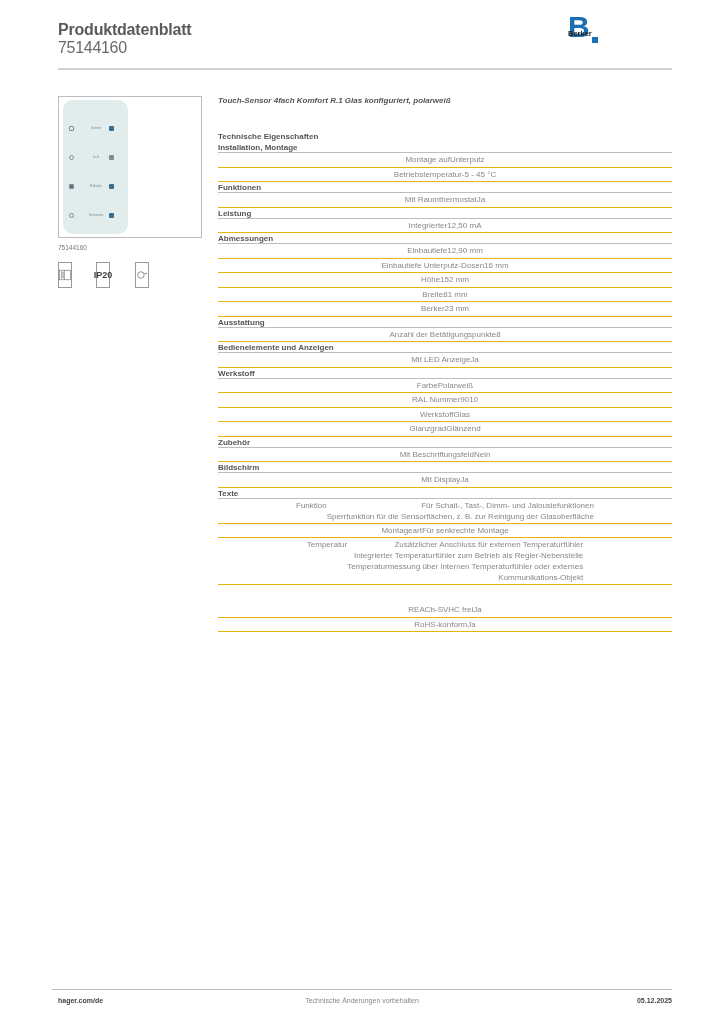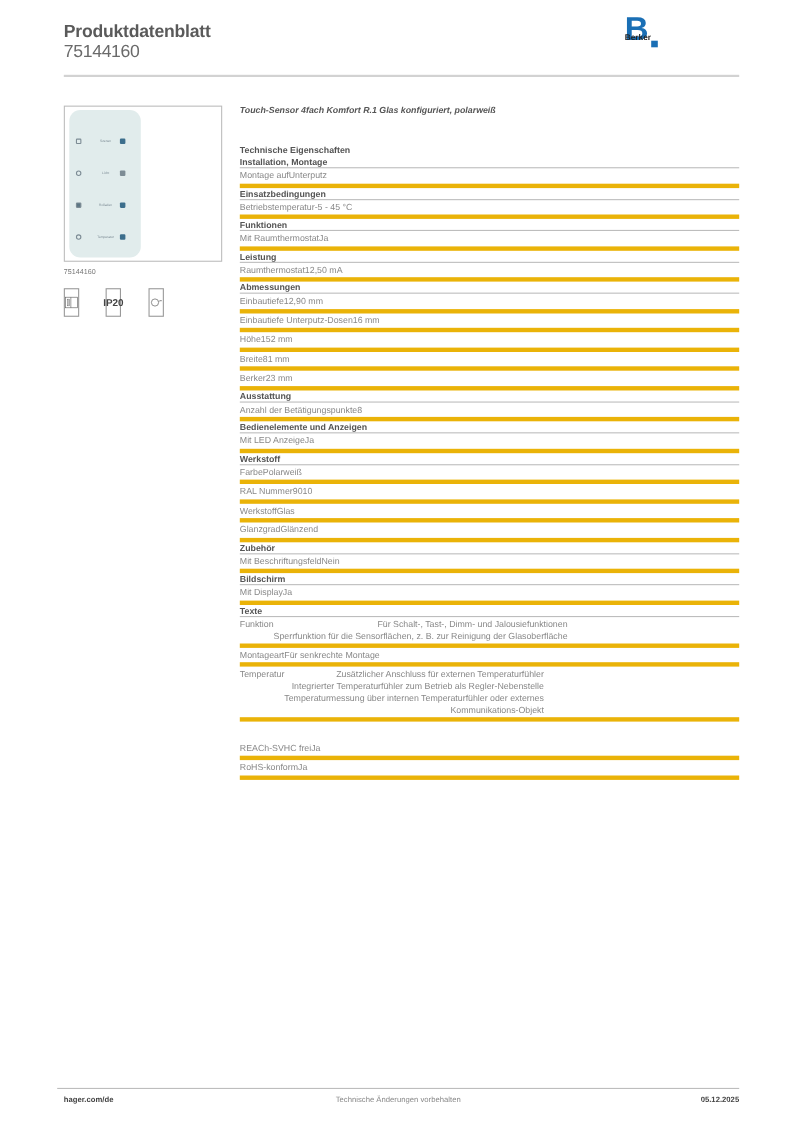--- a/index.html
+++ b/index.html
@@ -32,21 +32,21 @@
     .badge.b3 { left: 77px; }
     .badge-ip { font-size: 9px; font-weight: bold; color: #444; }
 
     .content { position: absolute; left: 218px; top: 96px; width: 454px; }
     .product-name { font-size: 8px; font-weight: bold; color: #555; height: 10px; line-height: 10px; font-style: italic; }
     .section-heading { margin-top: 26px; font-size: 8px; font-weight: bold; color: #555; height: 10px; line-height: 10px; }
 
     .group { }
     .group:first-of-type { margin-top: 13px; }
     .group-title { font-size: 8px; font-weight: bold; color: #555; height: 11px; line-height: 11px; border-bottom: 1px solid #bdbdbd; }
-    .row { display: flex; justify-content: flex-start; font-size: 8px; color: #888; border-bottom: 4px solid #eab308; line-height: 13.5px; min-height: 14.5px; }
+    .row { display: flex; justify-content: center; font-size: 8px; color: #888; border-bottom: 1px solid #eab308; line-height: 13.5px; min-height: 14.5px; }
     .row .val { text-align: right; }
     .row.multi .val { line-height: 11px; padding-top: 1px; padding-bottom: 1px; }
     .row.multi .lbl { line-height: 13px; }
 
     .footer-rule { position: absolute; left: 52px; top: 989px; width: 620px; height: 1px; background: #bdbdbd; }
     .footer-left { position: absolute; left: 58px; top: 997px; font-size: 7px; font-weight: bold; color: #444; }
     .footer-center { position: absolute; left: 0; width: 724px; top: 997px; font-size: 7px; color: #888; text-align: center; }
     .footer-right { position: absolute; right: 52px; top: 997px; font-size: 7px; font-weight: bold; color: #444; }
   </style>
 </head>
@@ -114,39 +114,38 @@
 
   <div class="group">
     <div class="group-title">Installation, Montage</div>
     <div class="row">
         <span class="lbl">Montage auf</span>
         <span class="val">Unterputz</span>
       </div>
   </div>
 
   <div class="group">
-    <div class="group-title">Einsatzbedingungen</div>
     <div class="row">
         <span class="lbl">Betriebstemperatur</span>
         <span class="val">-5 - 45 °C</span>
       </div>
   </div>
 
   <div class="group">
     <div class="group-title">Funktionen</div>
     <div class="row">
         <span class="lbl">Mit Raumthermostat</span>
         <span class="val">Ja</span>
       </div>
   </div>
 
   <div class="group">
     <div class="group-title">Leistung</div>
     <div class="row">
-        <span class="lbl">Raumthermostat</span>
+        <span class="lbl">Integrierter</span>
         <span class="val">12,50 mA</span>
       </div>
   </div>
 
   <div class="group">
     <div class="group-title">Abmessungen</div>
     <div class="row">
         <span class="lbl">Einbautiefe</span>
         <span class="val">12,90 mm</span>
       </div>

